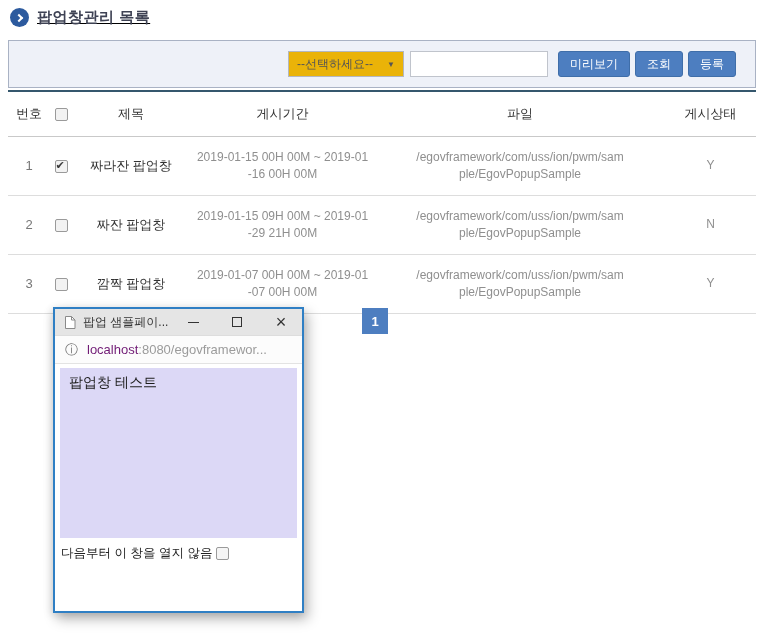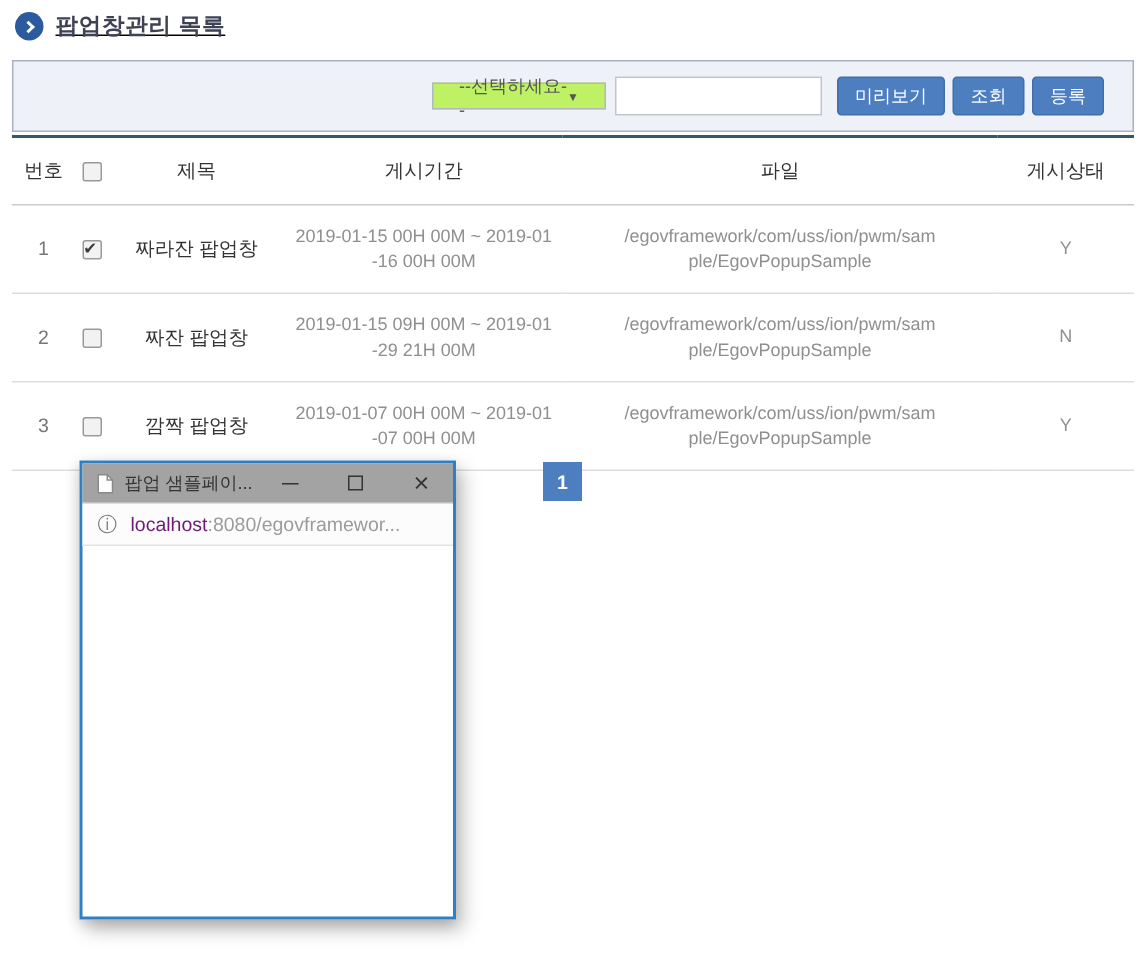--- a/index.html
+++ b/index.html
@@ -28,24 +28,24 @@
 
   
   .search-panel {
     position: absolute; left: 8px; top: 40px; width: 748px; height: 48px;
     background: var(--panel-bg, #eef1f8);
     border: 1px solid var(--panel-border, #a9b2c4);
     display: flex; align-items: center; justify-content: flex-end;
     padding-right: 19px;
   }
   .cond-select {
-    width: 116px; height: 18px; background: #bef264;
+    width: 116px; height: 26px; background: #eab308;
     border: 1px solid #b3b7bf; color: #555; font-size: 12px;
     display: inline-flex; align-items: center; justify-content: space-between;
-    padding: 0 17px; cursor: default;
+    padding: 0 8px; cursor: default;
   }
   .cond-select .arrow { font-size: 8px; color: #555; }
   .search-text {
     width: 138px; height: 26px; border: 1px solid #c0c4cc; background: #fff;
     margin-left: 6px; font-size: 12px; padding: 0 5px; outline: none;
   }
   .btn {
     height: 26px; margin-left: 5px; padding: 0 11px;
     background: var(--accent-blue, #4d7ec0); color: #fff;
     border: 1px solid #3f6ea9; border-radius: 3px;
@@ -97,21 +97,21 @@
   }
 
   
   .popup-window {
     position: absolute; left: 53px; top: 307px; width: 251px; height: 306px;
     background: #fff; border: 2px solid var(--popup-border, #2f7fc4);
     box-shadow: 4px 6px 12px rgba(0,0,0,0.28), -2px 2px 8px rgba(0,0,0,0.12);
   }
   .popup-titlebar {
     height: 27px; display: flex; align-items: center; padding: 0 9px;
-    background: #a3a3a3; border-bottom: 1px solid #ddd;
+    background: #e5e5e5; border-bottom: 1px solid #ddd;
   }
   .doc-icon { flex: 0 0 auto; display: inline-flex; }
   .popup-title {
     font-size: 12px; color: #333; margin-left: 7px; flex: 1 1 auto;
     white-space: nowrap; overflow: hidden;
   }
   .win-btn {
     flex: 0 0 auto; display: inline-flex; align-items: center; justify-content: center;
     width: 24px; height: 24px; color: #333; cursor: pointer;
   }
@@ -233,15 +233,22 @@
         </span>
       <span class="win-btn maximize">
           <span class="box"></span>
         </span>
       <span class="win-btn close">×</span>
     </div>
     <div class="popup-urlbar">
       <span class="info-icon">ⓘ</span>
       <span class="url-text"><span class="host">localhost</span><span class="rest">:8080/egovframewor...</span></span>
     </div>
+    <div class="popup-body">
+      <div class="content-box">팝업창 테스트</div>
+      <div class="noopen-row">
+        <span>다음부터 이 창을 열지 않음</span>
+        <input type="checkbox" class="cbx" style="">
+      </div>
+    </div>
   </div>
 
 </div>
 
 </body></html>

